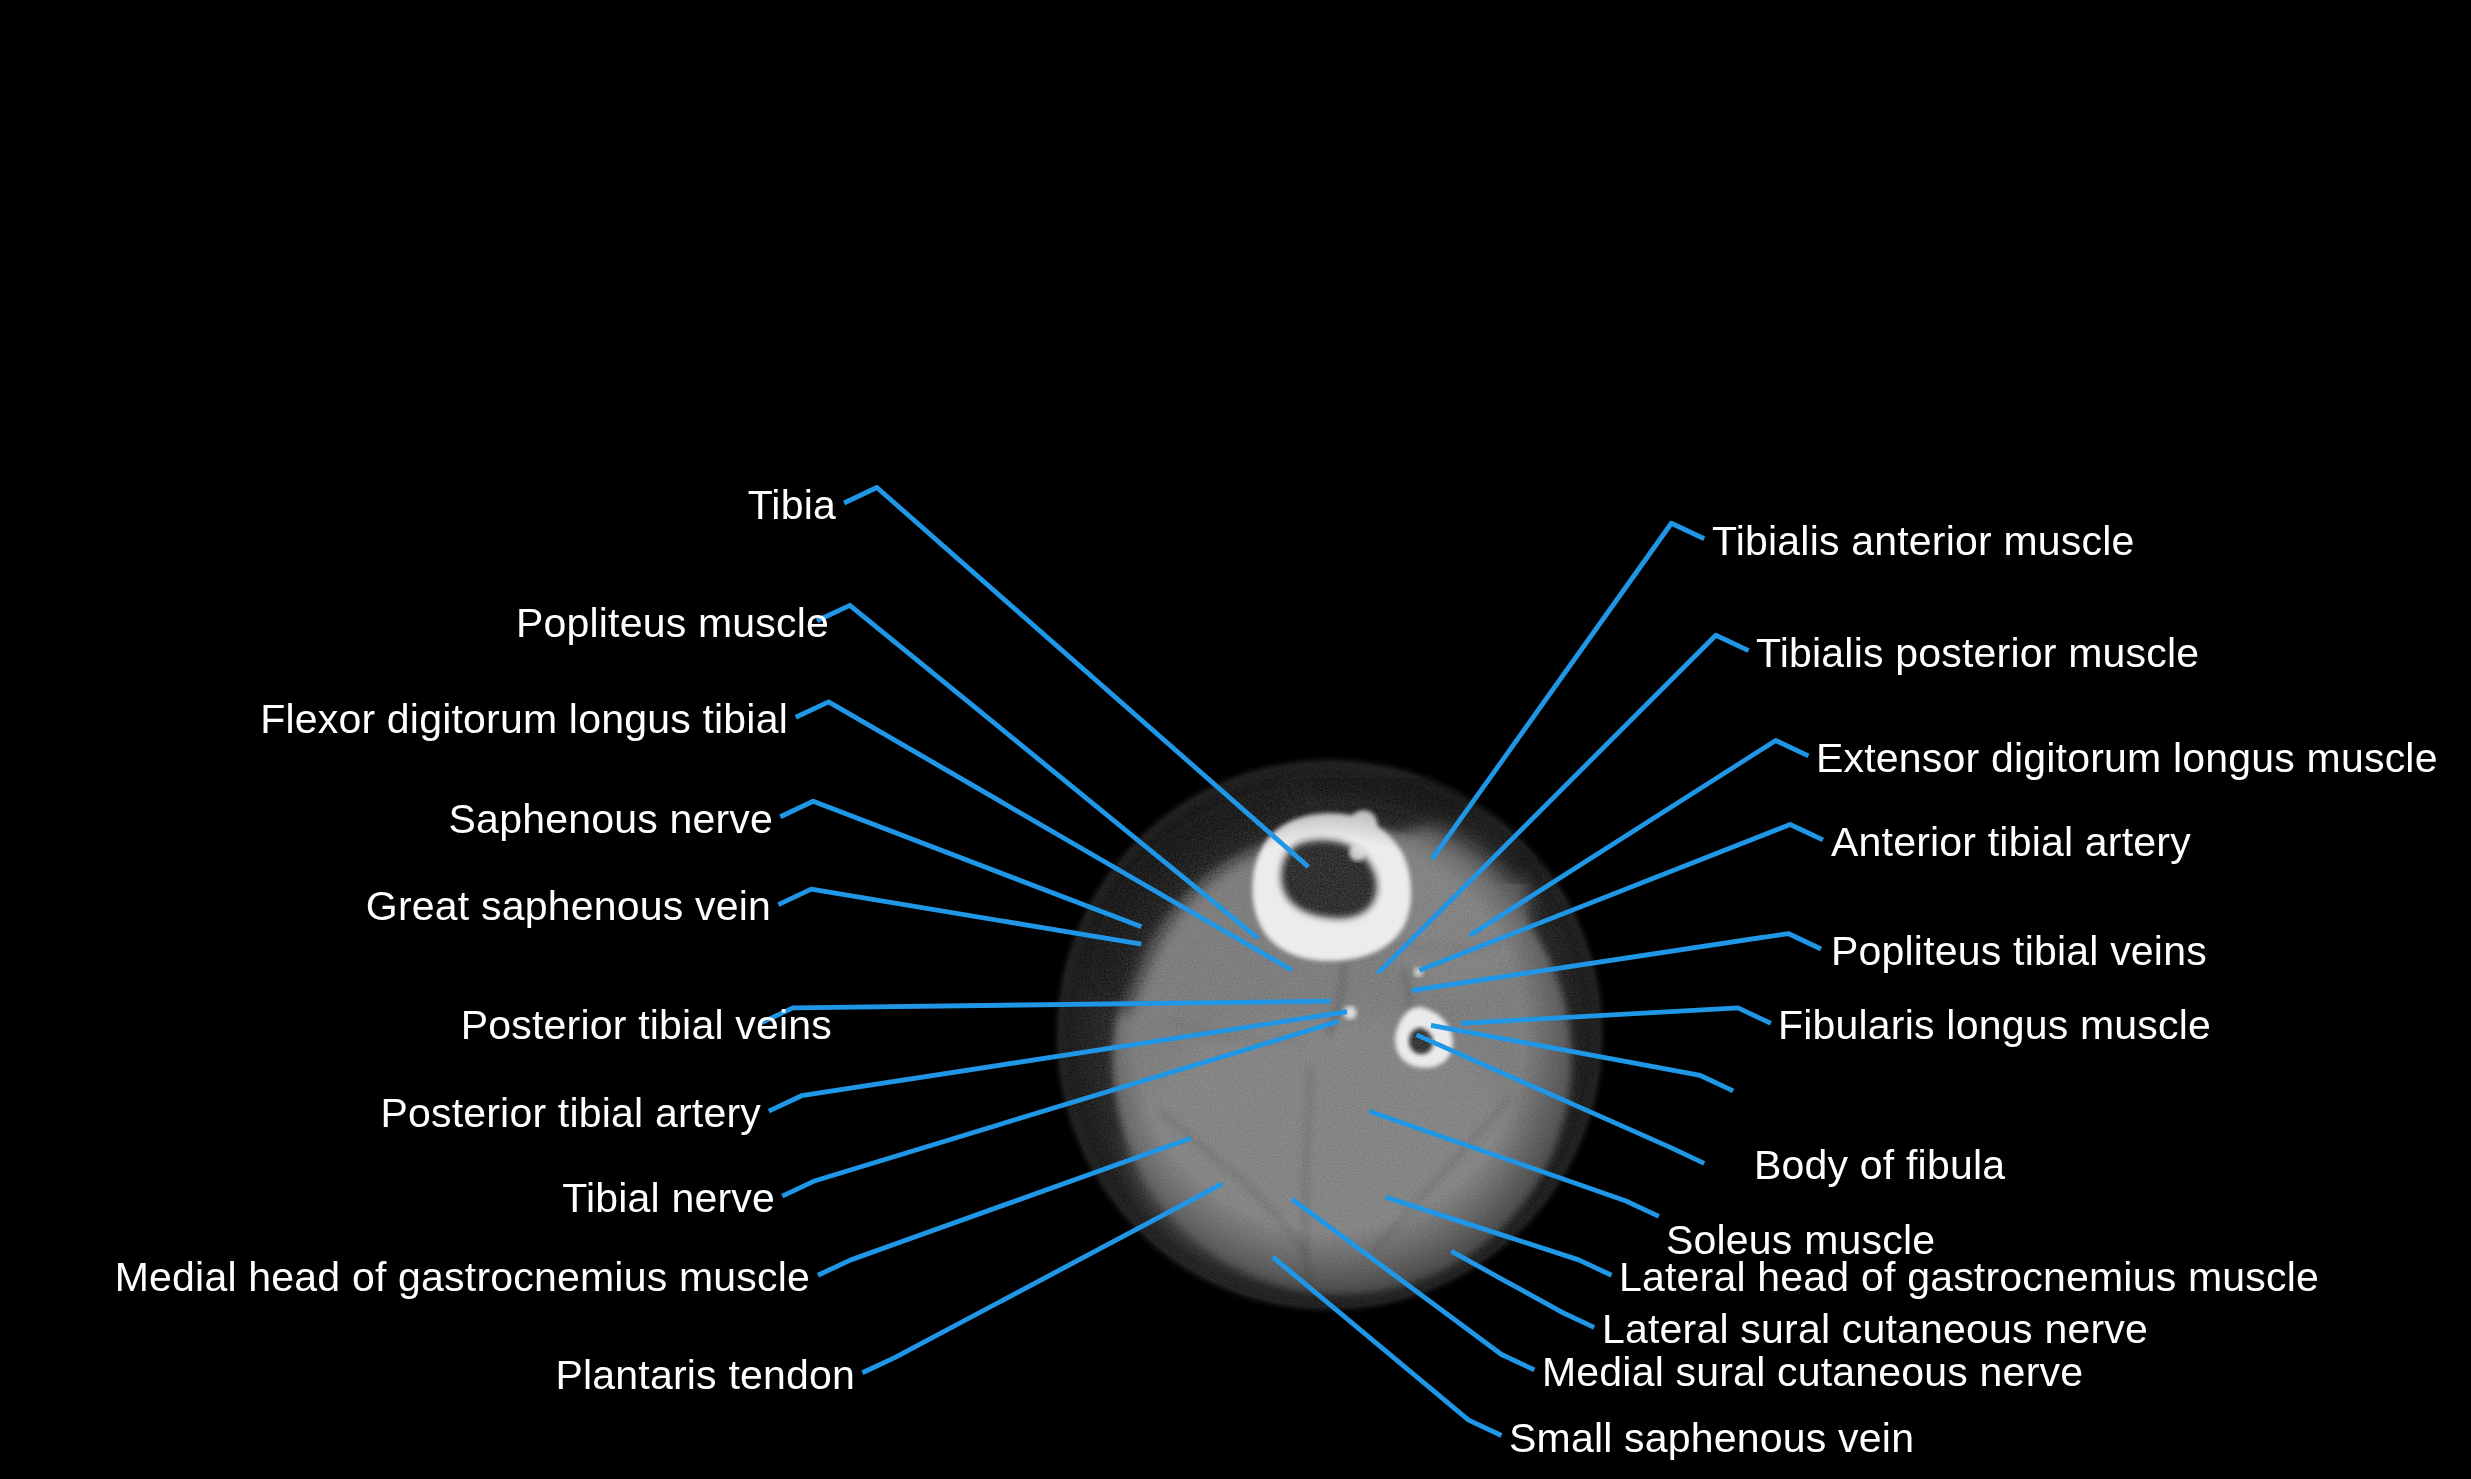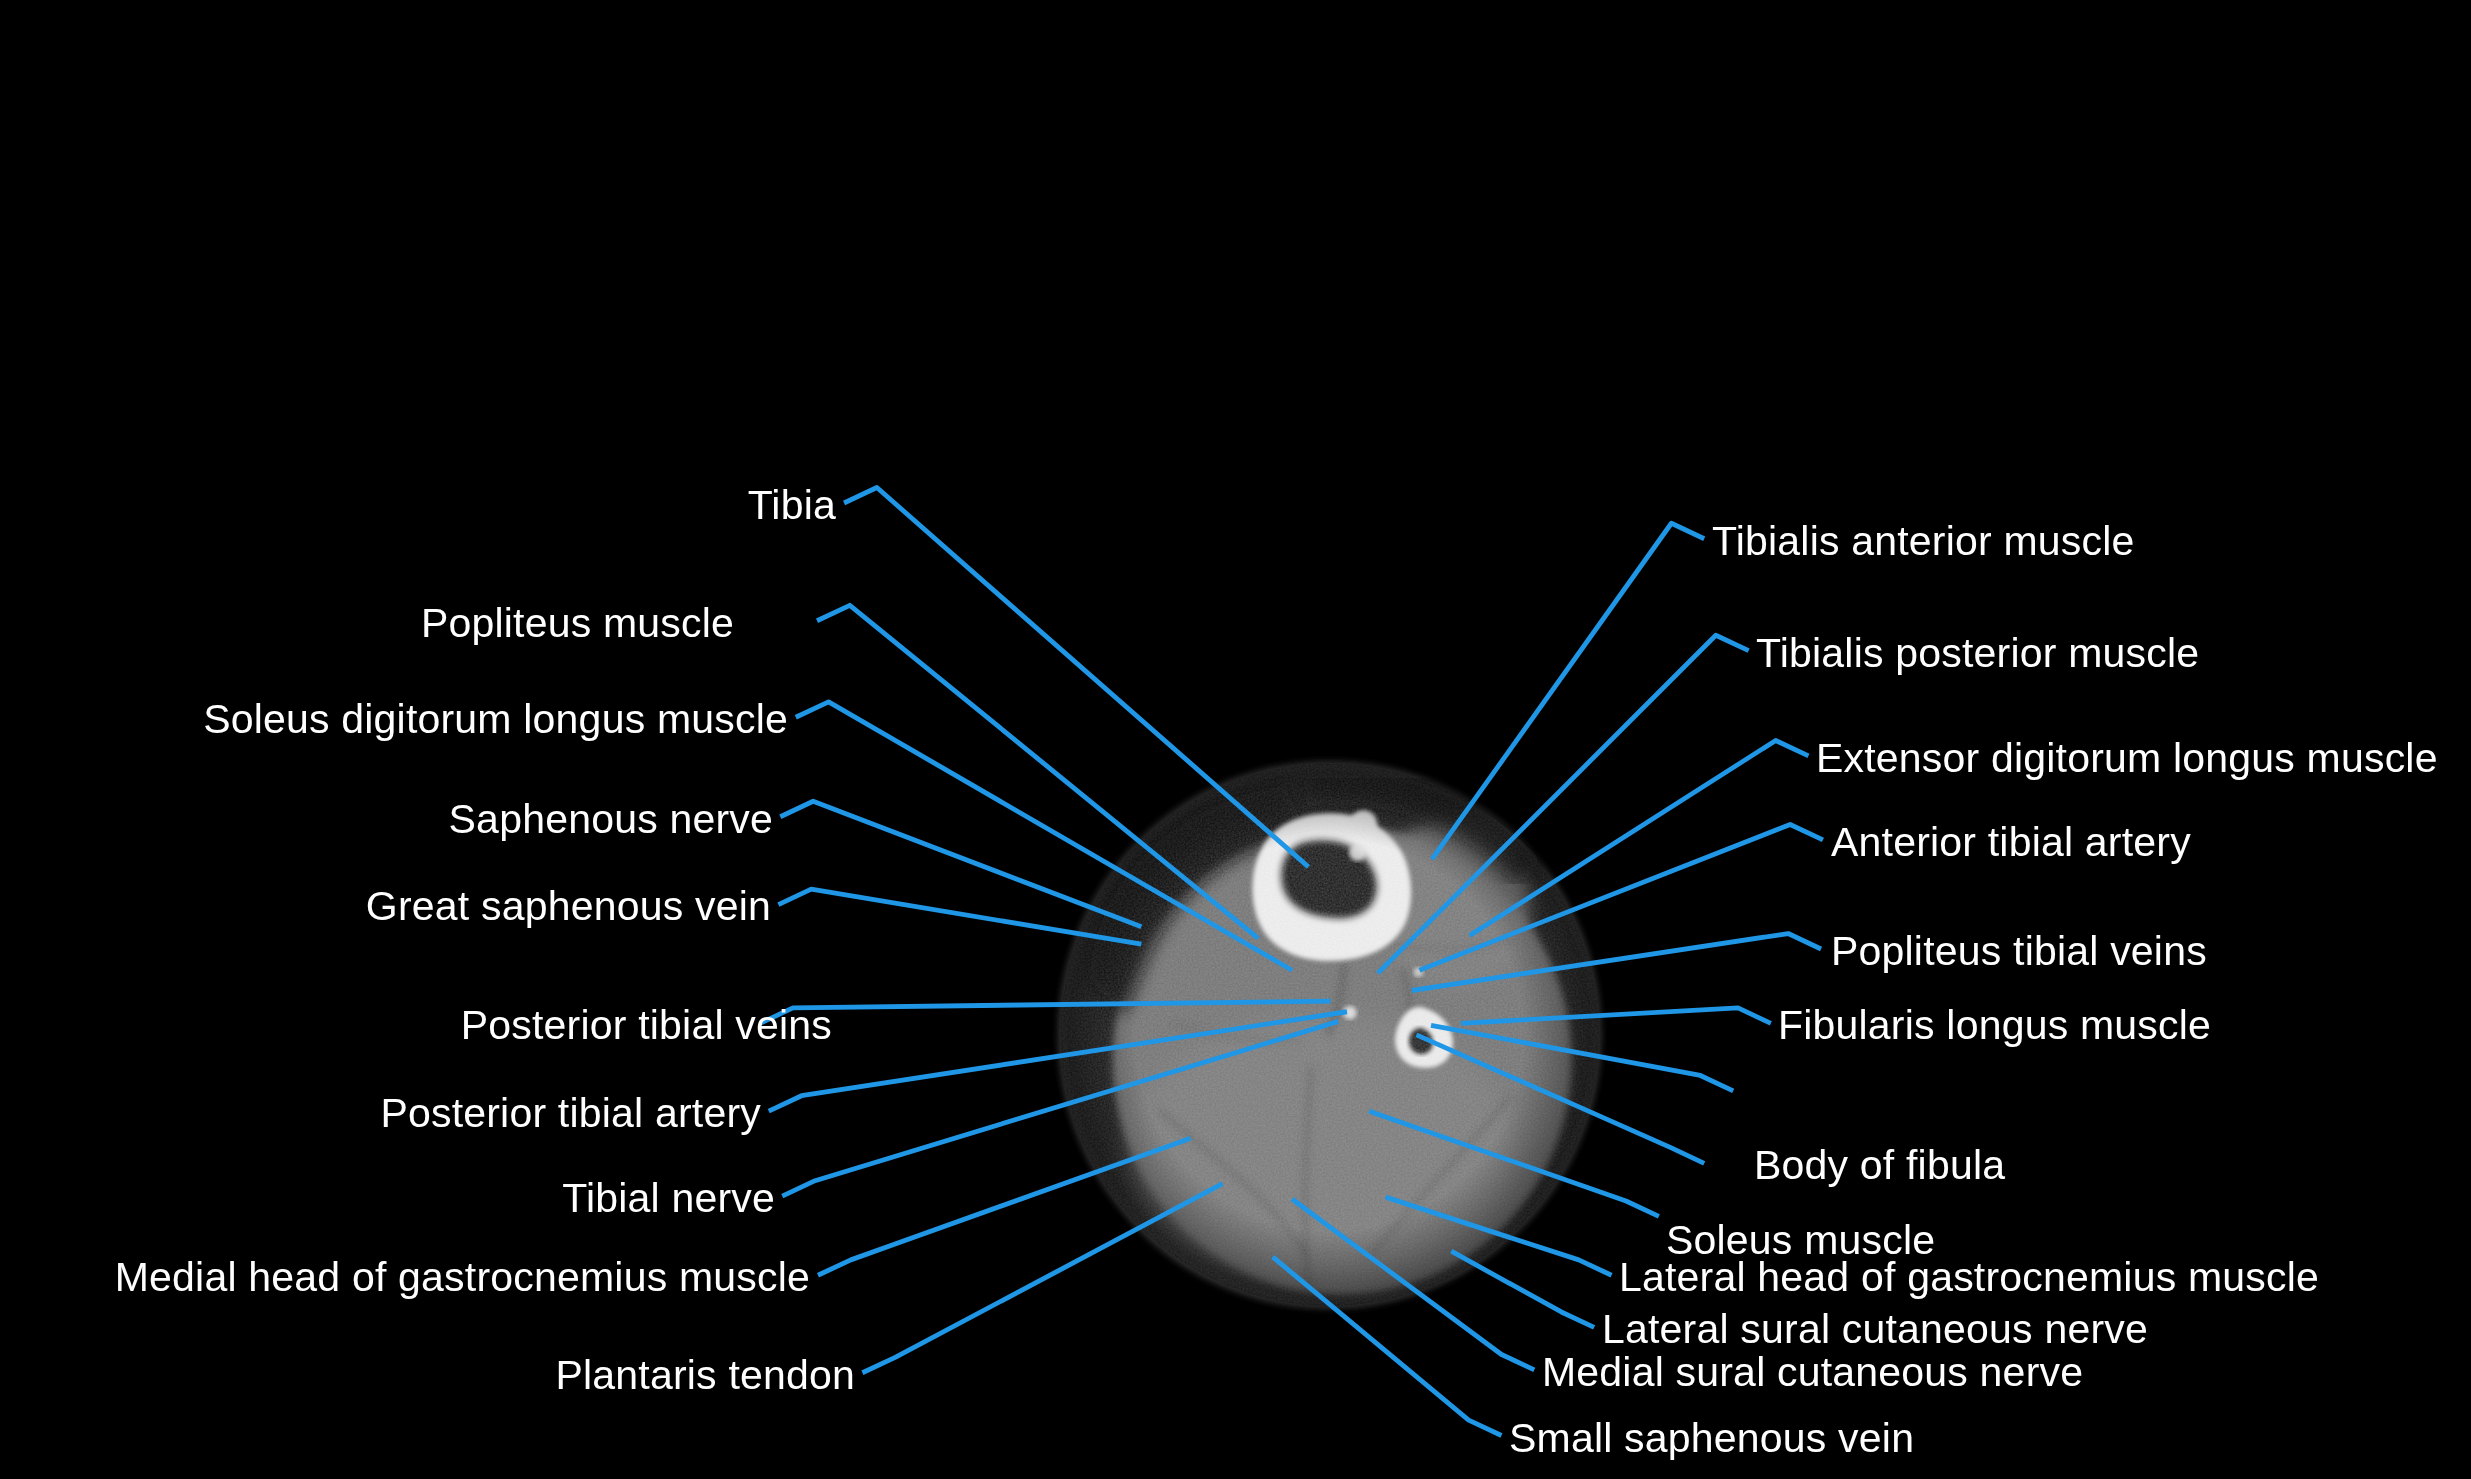--- a/index.html
+++ b/index.html
@@ -123,22 +123,22 @@
       <polyline points="1765,1205 1731,1189 1467,1072"></polyline>
       <polyline points="1718,1260 1684,1244 1418,1151"></polyline>
       <polyline points="1669,1321 1635,1305 1435,1240"></polyline>
       <polyline points="1651,1375 1617,1359 1503,1296"></polyline>
       <polyline points="1589,1419 1555,1403 1338,1242"></polyline>
       <polyline points="1555,1487 1521,1471 1318,1302"></polyline>
     </g>
   </svg>
 
   <div class="anat-label left-col" style="right:1636px; top:481px;margin-left:44px;">Tibia</div>
-  <div class="anat-label left-col" style="right:1738px; top:599px;text-align:center;">Popliteus muscle</div>
-  <div class="anat-label left-col" style="right:1684px; top:695px;">Soleus digitorum longus muscle</div>
+  <div class="anat-label left-col" style="right:1643px; top:599px;text-align:center;">Popliteus muscle</div>
+  <div class="anat-label left-col" style="right:1684px; top:695px;">Flexor digitorum longus tibial</div>
   <div class="anat-label left-col" style="right:1699px; top:795px;">Saphenous nerve</div>
   <div class="anat-label left-col" style="right:1701px; top:882px;">Great saphenous vein</div>
   <div class="anat-label left-col" style="right:1640px; top:1001px;">Posterior tibial veins</div>
   <div class="anat-label left-col" style="right:1711px; top:1089px;">Posterior tibial artery</div>
   <div class="anat-label left-col" style="right:1697px; top:1174px;">Tibial nerve</div>
   <div class="anat-label left-col" style="right:1662px; top:1253px;">Medial head of gastrocnemius muscle</div>
   <div class="anat-label left-col" style="right:1617px; top:1351px;text-align:right;">Plantaris tendon</div>
 
   <div class="anat-label right-col" style="left:1712px; top:517px;">Tibialis anterior muscle</div>
   <div class="anat-label right-col" style="left:1756px; top:629px;">Tibialis posterior muscle</div>

